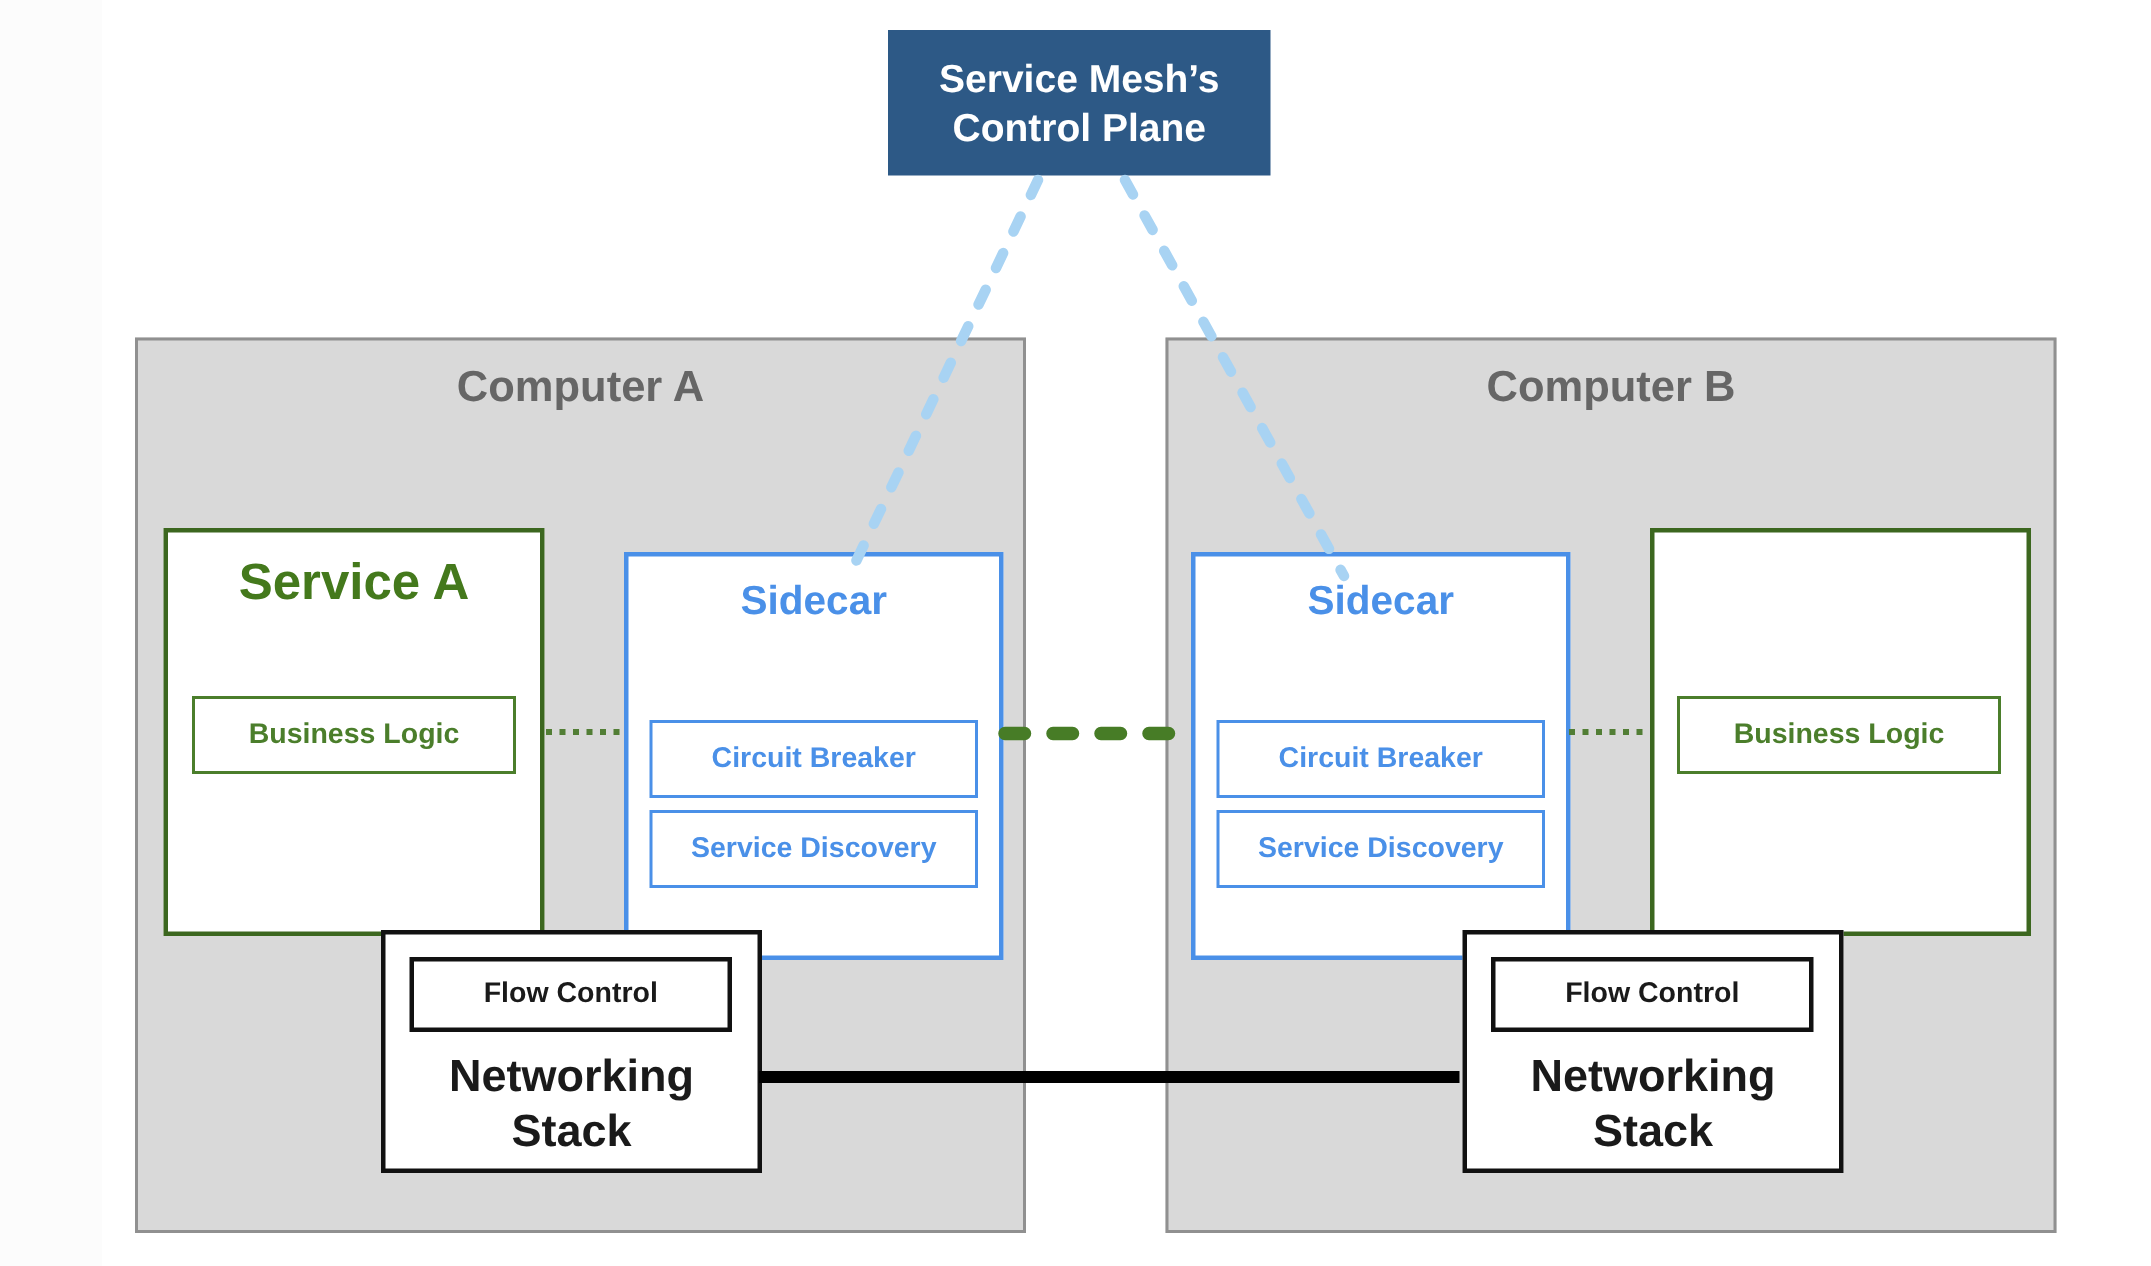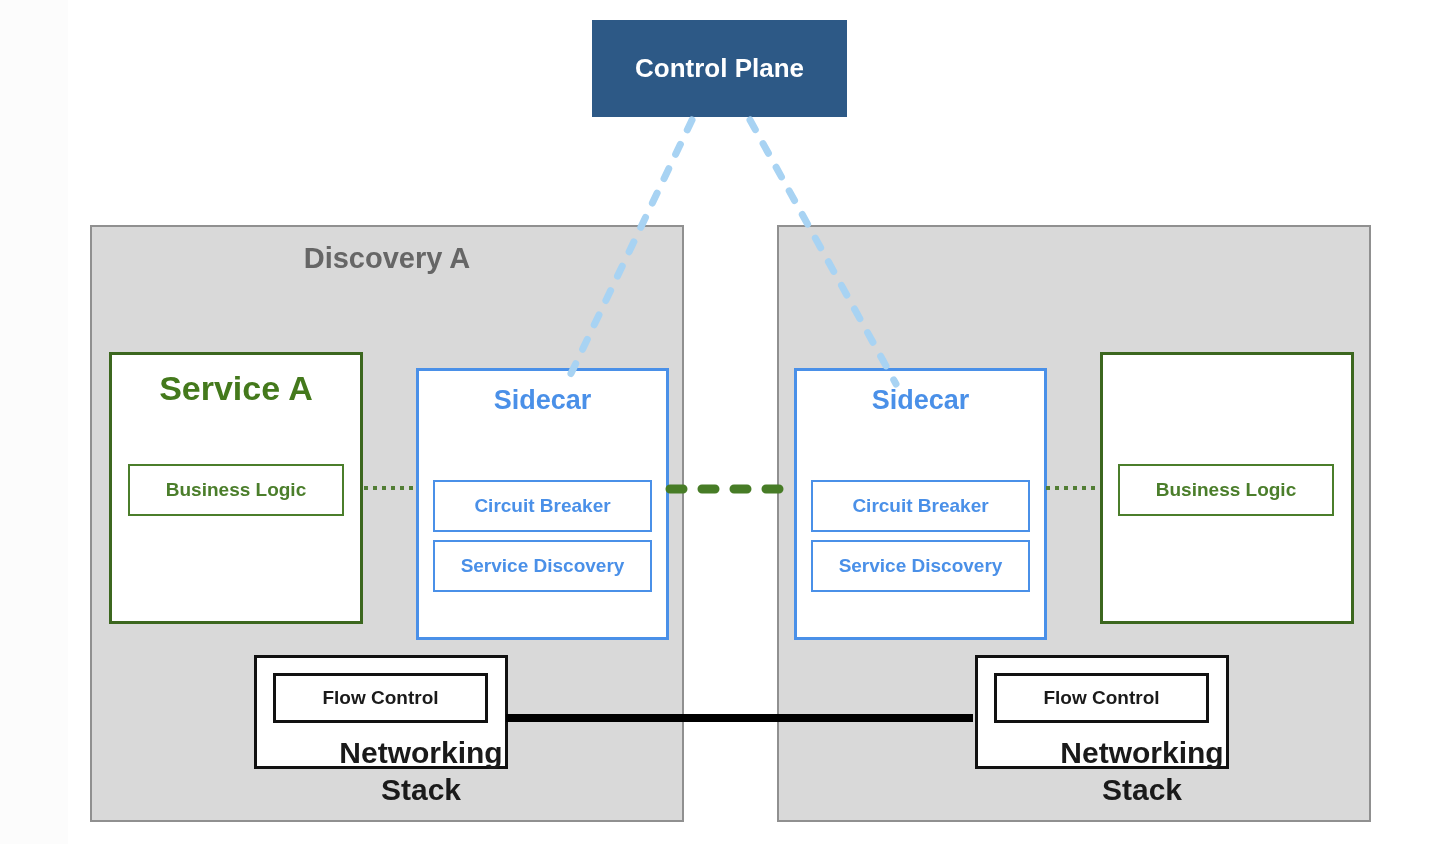--- a/index.html
+++ b/index.html
@@ -46,44 +46,45 @@
   }
   .chip{
     position:absolute;box-sizing:border-box;background:#ffffff;
     display:flex;align-items:center;justify-content:center;
     font-weight:bold;font-size:19px;
   }
   .chip-green{border:2px solid var(--green-inner);color:var(--green-inner);}
   .chip-blue{border:2px solid var(--blue);color:var(--blue);}
   .chip-black{border:3px solid var(--ink);color:#1a1a1a;}
   .netstack{
-    top:428px;width:254px;height:114px;border:3px solid var(--ink);
+    top:393px;width:254px;height:162px;border:3px solid var(--ink);
   }
   .netstack-label{
     position:absolute;left:0;top:76px;width:100%;text-align:center;
-    color:#1a1a1a;font-weight:bold;font-size:30px;line-height:37px;padding-left:40px;
+    color:#1a1a1a;font-weight:bold;font-size:30px;line-height:37px;
   }
   svg.wires{position:absolute;left:0;top:0;pointer-events:none;z-index:6;}
   .wire-cp{stroke:var(--light-blue);stroke-width:7;stroke-linecap:round;stroke-dasharray:11 16;fill:none;}
   .wire-dot{stroke:var(--green-dot);stroke-width:4;stroke-dasharray:4 5;fill:none;}
   .wire-dash{stroke:var(--green-dash);stroke-width:9;stroke-linecap:round;stroke-dasharray:13 19;fill:none;}
   .wire-black{stroke:#000000;stroke-width:8;fill:none;}
 </style>
 </head>
 <body>
 
 <div class="canvas">
   <div class="edge-strip"></div>
 
   <div class="box control-plane">
+    <div>Service Mesh’s</div>
     <div>Control Plane</div>
   </div>
 
   <div class="box computer computer-a">
-    <div class="computer-title">Discovery A</div>
+    <div class="computer-title">Computer A</div>
 
     <div class="box service" style="left:17px;">
       <div class="service-title">Service A</div>
       <div class="chip chip-green" style="left:16px;top:109px;width:216px;height:52px;">Business Logic</div>
     </div>
 
     <div class="box sidecar" style="left:324px;">
       <div class="sidecar-title">Sidecar</div>
       <div class="chip chip-blue" style="left:14px;top:109px;width:219px;height:52px;">Circuit Breaker</div>
       <div class="chip chip-blue" style="left:14px;top:169px;width:219px;height:52px;">Service Discovery</div>
@@ -92,20 +93,21 @@
     <div class="box netstack" style="left:162px;">
       <div class="chip chip-black" style="left:16px;top:15px;width:215px;height:50px;">Flow Control</div>
       <div class="netstack-label">
         <div>Networking</div>
         <div>Stack</div>
       </div>
     </div>
   </div>
 
   <div class="box computer computer-b">
+    <div class="computer-title">Computer B</div>
 
     <div class="box sidecar" style="left:15px;">
       <div class="sidecar-title">Sidecar</div>
       <div class="chip chip-blue" style="left:14px;top:109px;width:219px;height:52px;">Circuit Breaker</div>
       <div class="chip chip-blue" style="left:14px;top:169px;width:219px;height:52px;">Service Discovery</div>
     </div>
 
     <div class="box service" style="left:321px;">
       <div class="chip chip-green" style="left:15px;top:109px;width:216px;height:52px;">Business Logic</div>
     </div>

